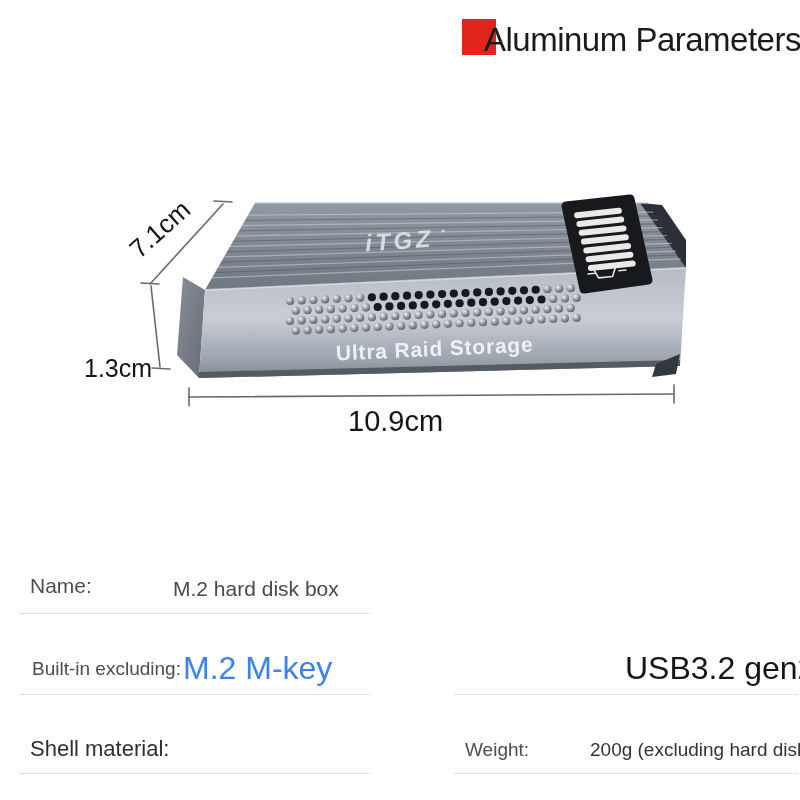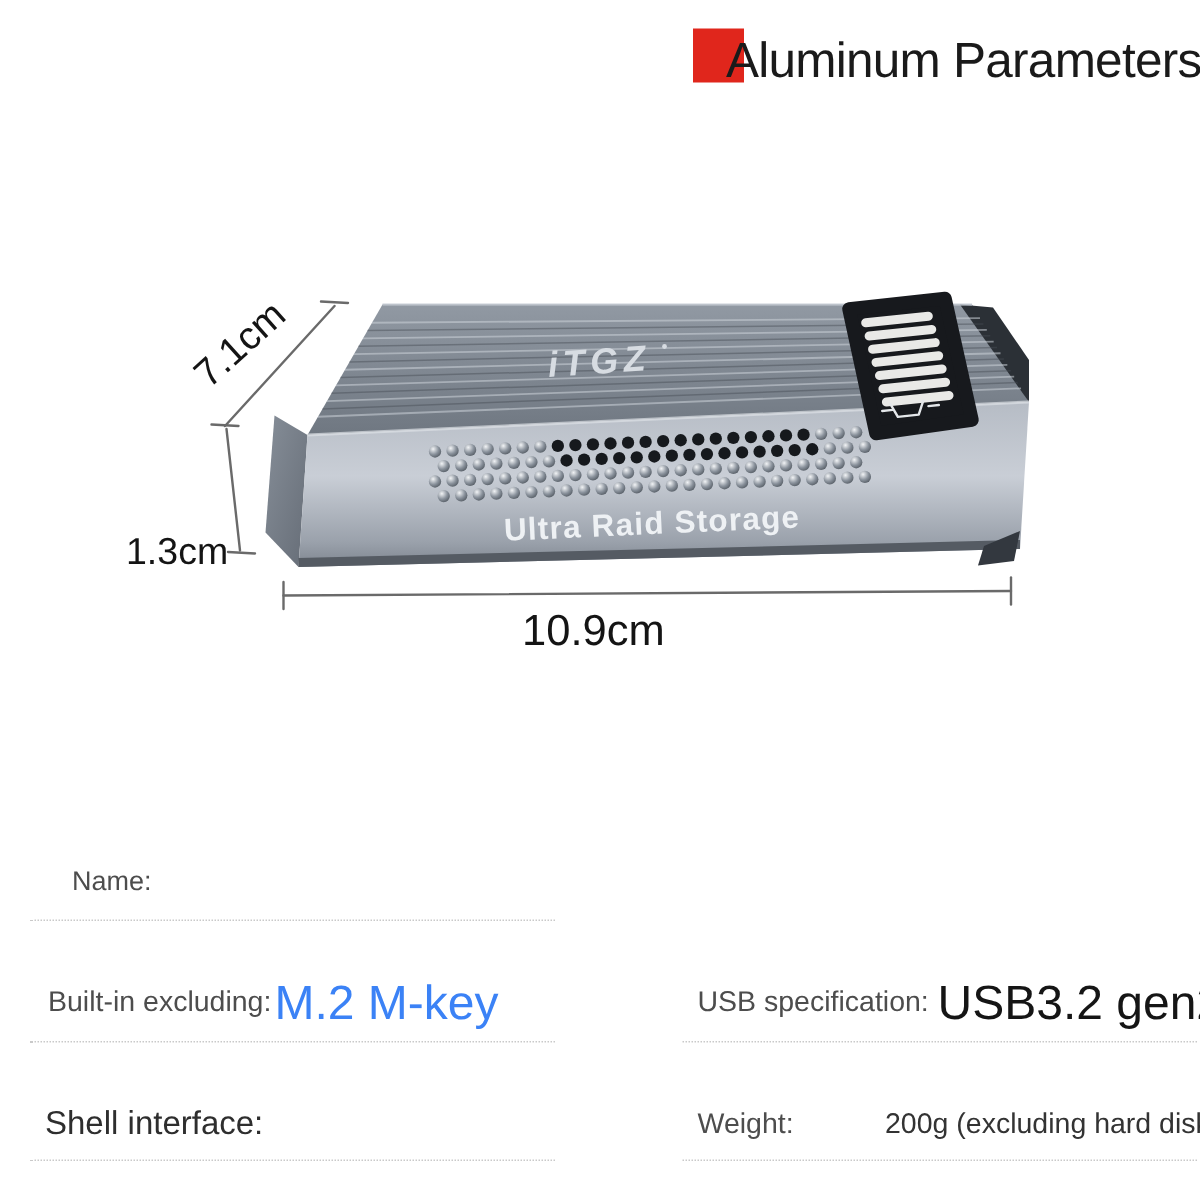--- a/index.html
+++ b/index.html
@@ -216,32 +216,32 @@
       <line x1="189" y1="388" x2="189" y2="406"></line>
       <line x1="674" y1="385" x2="674" y2="403"></line>
     </g>
   </svg>
 
   <div class="abs dim dim-depth">7.1cm</div>
   <div class="abs dim dim-height">1.3cm</div>
   <div class="abs dim dim-width">10.9cm</div>
 
   <div class="spec-row col-l r1">
-    <span class="lbl" style="left:28px;bottom:15px;font-size:18px">Name:</span>
+    <span class="lbl" style="left:10px;bottom:15px;font-size:21px">Name:</span>
+    <span class="val" style="left:153px;bottom:12px;font-size:21px;color:#4a4a4a">M.2 hard disk box</span>
   </div>
   <div class="spec-row col-l r2">
     <span class="lbl" style="left:12px;bottom:14px;font-size:19px">Built-in excluding:</span>
     <span class="val" style="left:163px;bottom:7px;font-size:32px;color:#3b82f6">M.2 M-key</span>
   </div>
   <div class="spec-row col-l r3">
-    <span class="lbl" style="left:10px;bottom:11px;font-size:22px;color:#2e2e2e">Shell interface:</span>
+    <span class="lbl" style="left:10px;bottom:11px;font-size:22px;color:#2e2e2e">Shell material:</span>
   </div>
 
   <div class="spec-row col-r r2">
-    <span class="lbl" style="left:10px;bottom:14px;font-size:19px">USB specification:</span>
     <span class="val" style="left:170px;bottom:7px;font-size:32px;color:#151515">USB3.2 gen2</span>
   </div>
   <div class="spec-row col-r r3">
     <span class="lbl" style="left:10px;bottom:12px;font-size:19px">Weight:</span>
     <span class="val" style="left:135px;bottom:12px;font-size:19px">200g (excluding hard disk)</span>
   </div>
 
 </div>
 
 </body></html>

